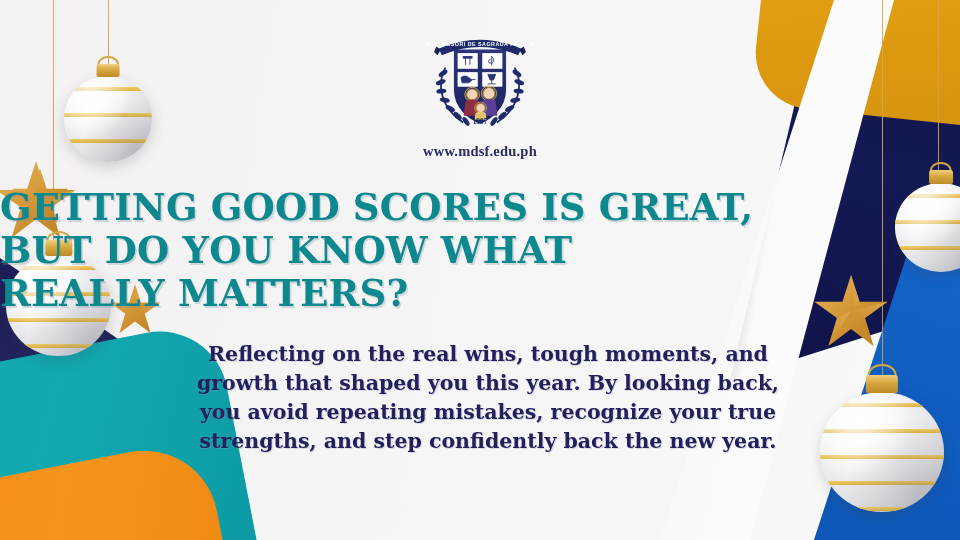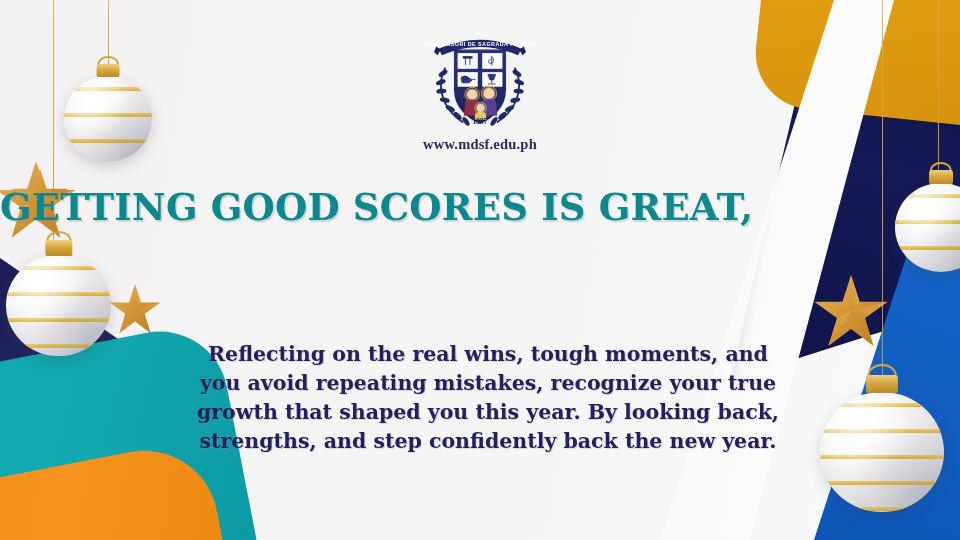--- a/index.html
+++ b/index.html
@@ -155,20 +155,21 @@
   .logo-wrap {
     position: absolute;
     left: 0; right: 0;
     top: 24px;
     display: flex;
     flex-direction: column;
     align-items: center;
     z-index: 6;
   }
   .logo-url {
+    margin-top: 7px;
     font-family: "Liberation Serif", "DejaVu Serif", serif;
     font-size: 14.5px;
     font-weight: 700;
     color: #2a2a66;
     letter-spacing: .2px;
   }
 
   
   .headline {
     position: absolute;
@@ -371,22 +372,24 @@
       <text x="100" y="40" text-anchor="middle" fill="#ffffff" font-family="'Liberation Sans', sans-serif" font-size="9.5" font-weight="bold" letter-spacing="0.9">MONTESSORI DE SAGRADA FAMILIA</text>
 
       <text x="100" y="178" text-anchor="middle" fill="#1f2a6b" font-family="'Liberation Serif', serif" font-size="13" font-weight="bold">1997</text>
     </svg>
 
     <div class="logo-url">www.mdsf.edu.ph</div>
   </div>
 
   <div class="headline">
     <div class="line">GETTING GOOD SCORES IS GREAT,</div>
+    <div class="line">BUT DO YOU KNOW WHAT</div>
+    <div class="line">REALLY MATTERS?</div>
   </div>
 
   <div class="body-copy">
     <div class="line">Reflecting on the real wins, tough moments, and</div>
+    <div class="line">growth that shaped you this year. By looking back,</div>
     <div class="line">you avoid repeating mistakes, recognize your true</div>
-    <div class="line">growth that shaped you this year. By looking back,</div>
     <div class="line">strengths, and step confidently back the new year.</div>
   </div>
 
 </div>
 
 </body></html>

